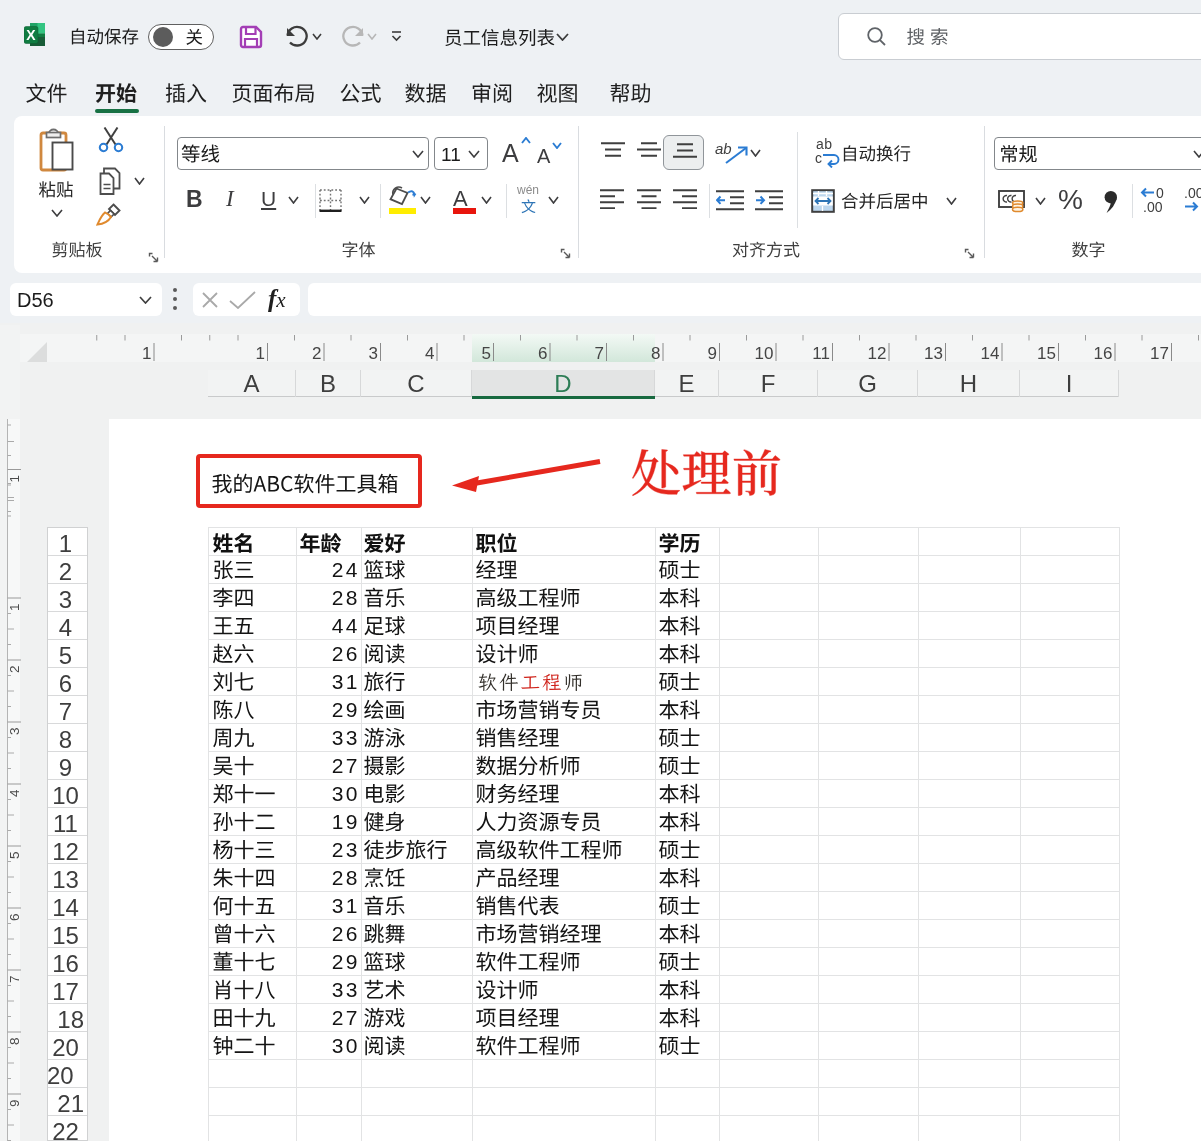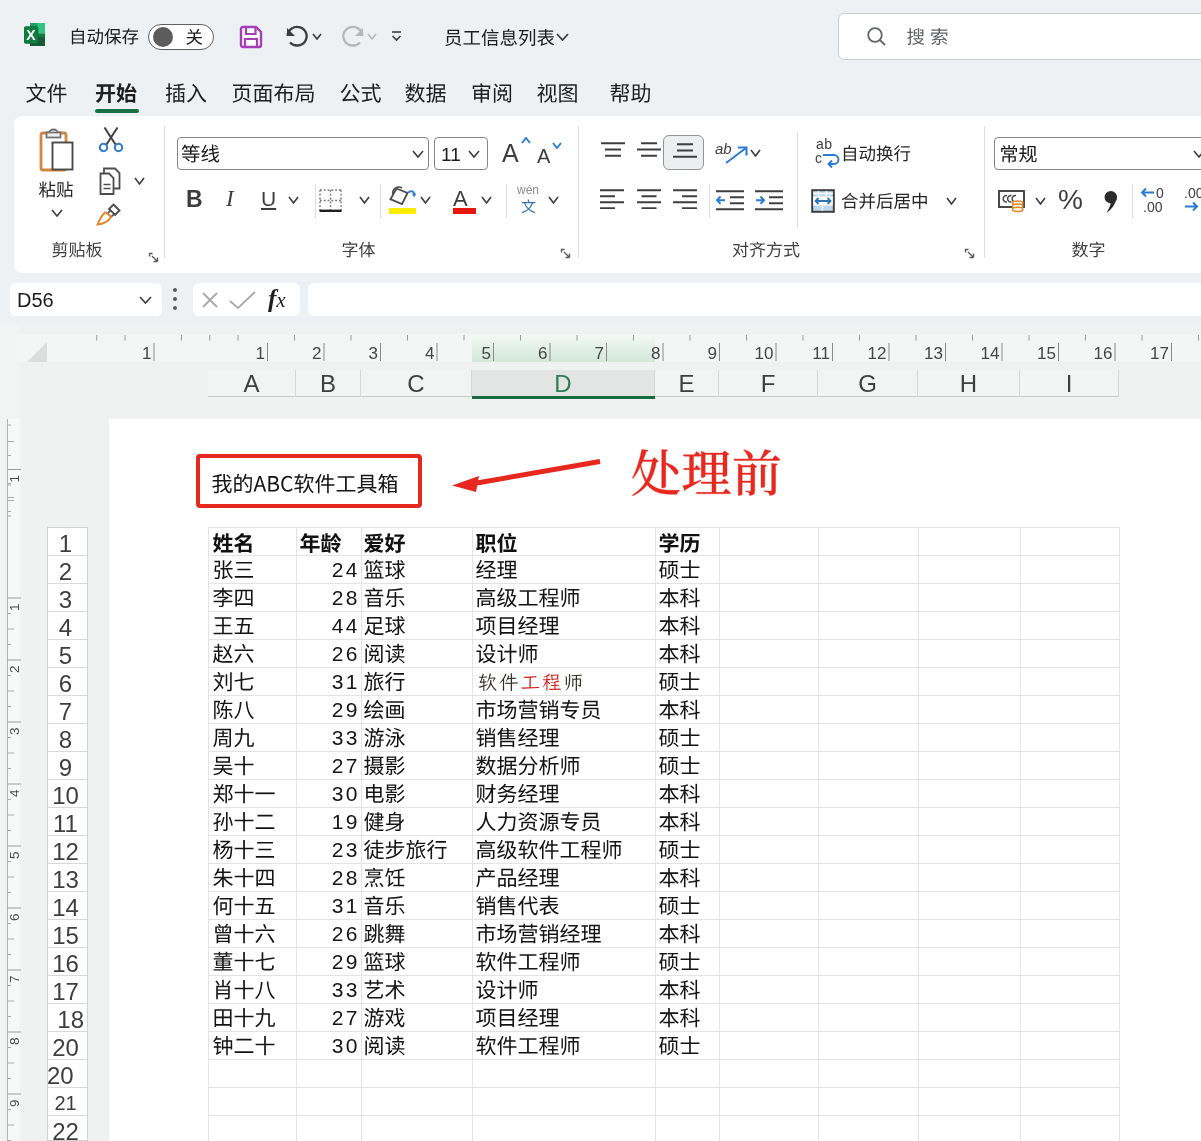--- a/index.html
+++ b/index.html
@@ -394,21 +394,21 @@
     <div class="ab" style="left:47px;top:807px;width:37px;height:28px;color:#3e3e3e;font-size:24px;text-align:center;line-height:33px">11</div>
     <div class="ab" style="left:47px;top:835px;width:37px;height:28px;color:#3e3e3e;font-size:24px;text-align:center;line-height:33px">12</div>
     <div class="ab" style="left:47px;top:863px;width:37px;height:28px;color:#3e3e3e;font-size:24px;text-align:center;line-height:33px">13</div>
     <div class="ab" style="left:47px;top:891px;width:37px;height:28px;color:#3e3e3e;font-size:24px;text-align:center;line-height:33px">14</div>
     <div class="ab" style="left:47px;top:919px;width:37px;height:28px;color:#3e3e3e;font-size:24px;text-align:center;line-height:33px">15</div>
     <div class="ab" style="left:47px;top:947px;width:37px;height:28px;color:#3e3e3e;font-size:24px;text-align:center;line-height:33px">16</div>
     <div class="ab" style="left:47px;top:975px;width:37px;height:28px;color:#3e3e3e;font-size:24px;text-align:center;line-height:33px">17</div>
     <div class="ab" style="left:47px;top:1003px;width:37px;height:28px;color:#3e3e3e;font-size:24px;text-align:right;line-height:33px">18</div>
     <div class="ab" style="left:47px;top:1031px;width:37px;height:28px;color:#3e3e3e;font-size:24px;text-align:center;line-height:33px">20</div>
     <div class="ab" style="left:47px;top:1059px;width:37px;height:28px;color:#3e3e3e;font-size:24px;line-height:33px">20</div>
-    <div class="ab" style="left:47px;top:1087px;width:37px;height:28px;color:#3e3e3e;font-size:20px;text-align:center;line-height:33px">21</div>
+    <div class="ab" style="left:47px;top:1087px;width:37px;height:28px;color:#3e3e3e;font-size:24px;text-align:right;line-height:33px">21</div>
     <div class="ab" style="left:47px;top:1115px;width:37px;height:28px;color:#3e3e3e;font-size:24px;text-align:center;line-height:33px">22</div>
     <div class="ab" style="left:208px;top:527px;width:912px;height:614px;background-image:repeating-linear-gradient(180deg,#e2e3e4 0px,#e2e3e4 1px,transparent 1px,transparent 28px)">
       <div class="ab" style="left:0px;top:0;width:1px;height:614px;background:#e2e3e4"></div>
       <div class="ab" style="left:88px;top:0;width:1px;height:614px;background:#e2e3e4"></div>
       <div class="ab" style="left:153px;top:0;width:1px;height:614px;background:#e2e3e4"></div>
       <div class="ab" style="left:264px;top:0;width:1px;height:614px;background:#e2e3e4"></div>
       <div class="ab" style="left:447px;top:0;width:1px;height:614px;background:#e2e3e4"></div>
       <div class="ab" style="left:511px;top:0;width:1px;height:614px;background:#e2e3e4"></div>
       <div class="ab" style="left:610px;top:0;width:1px;height:614px;background:#e2e3e4"></div>
       <div class="ab" style="left:710px;top:0;width:1px;height:614px;background:#e2e3e4"></div>

